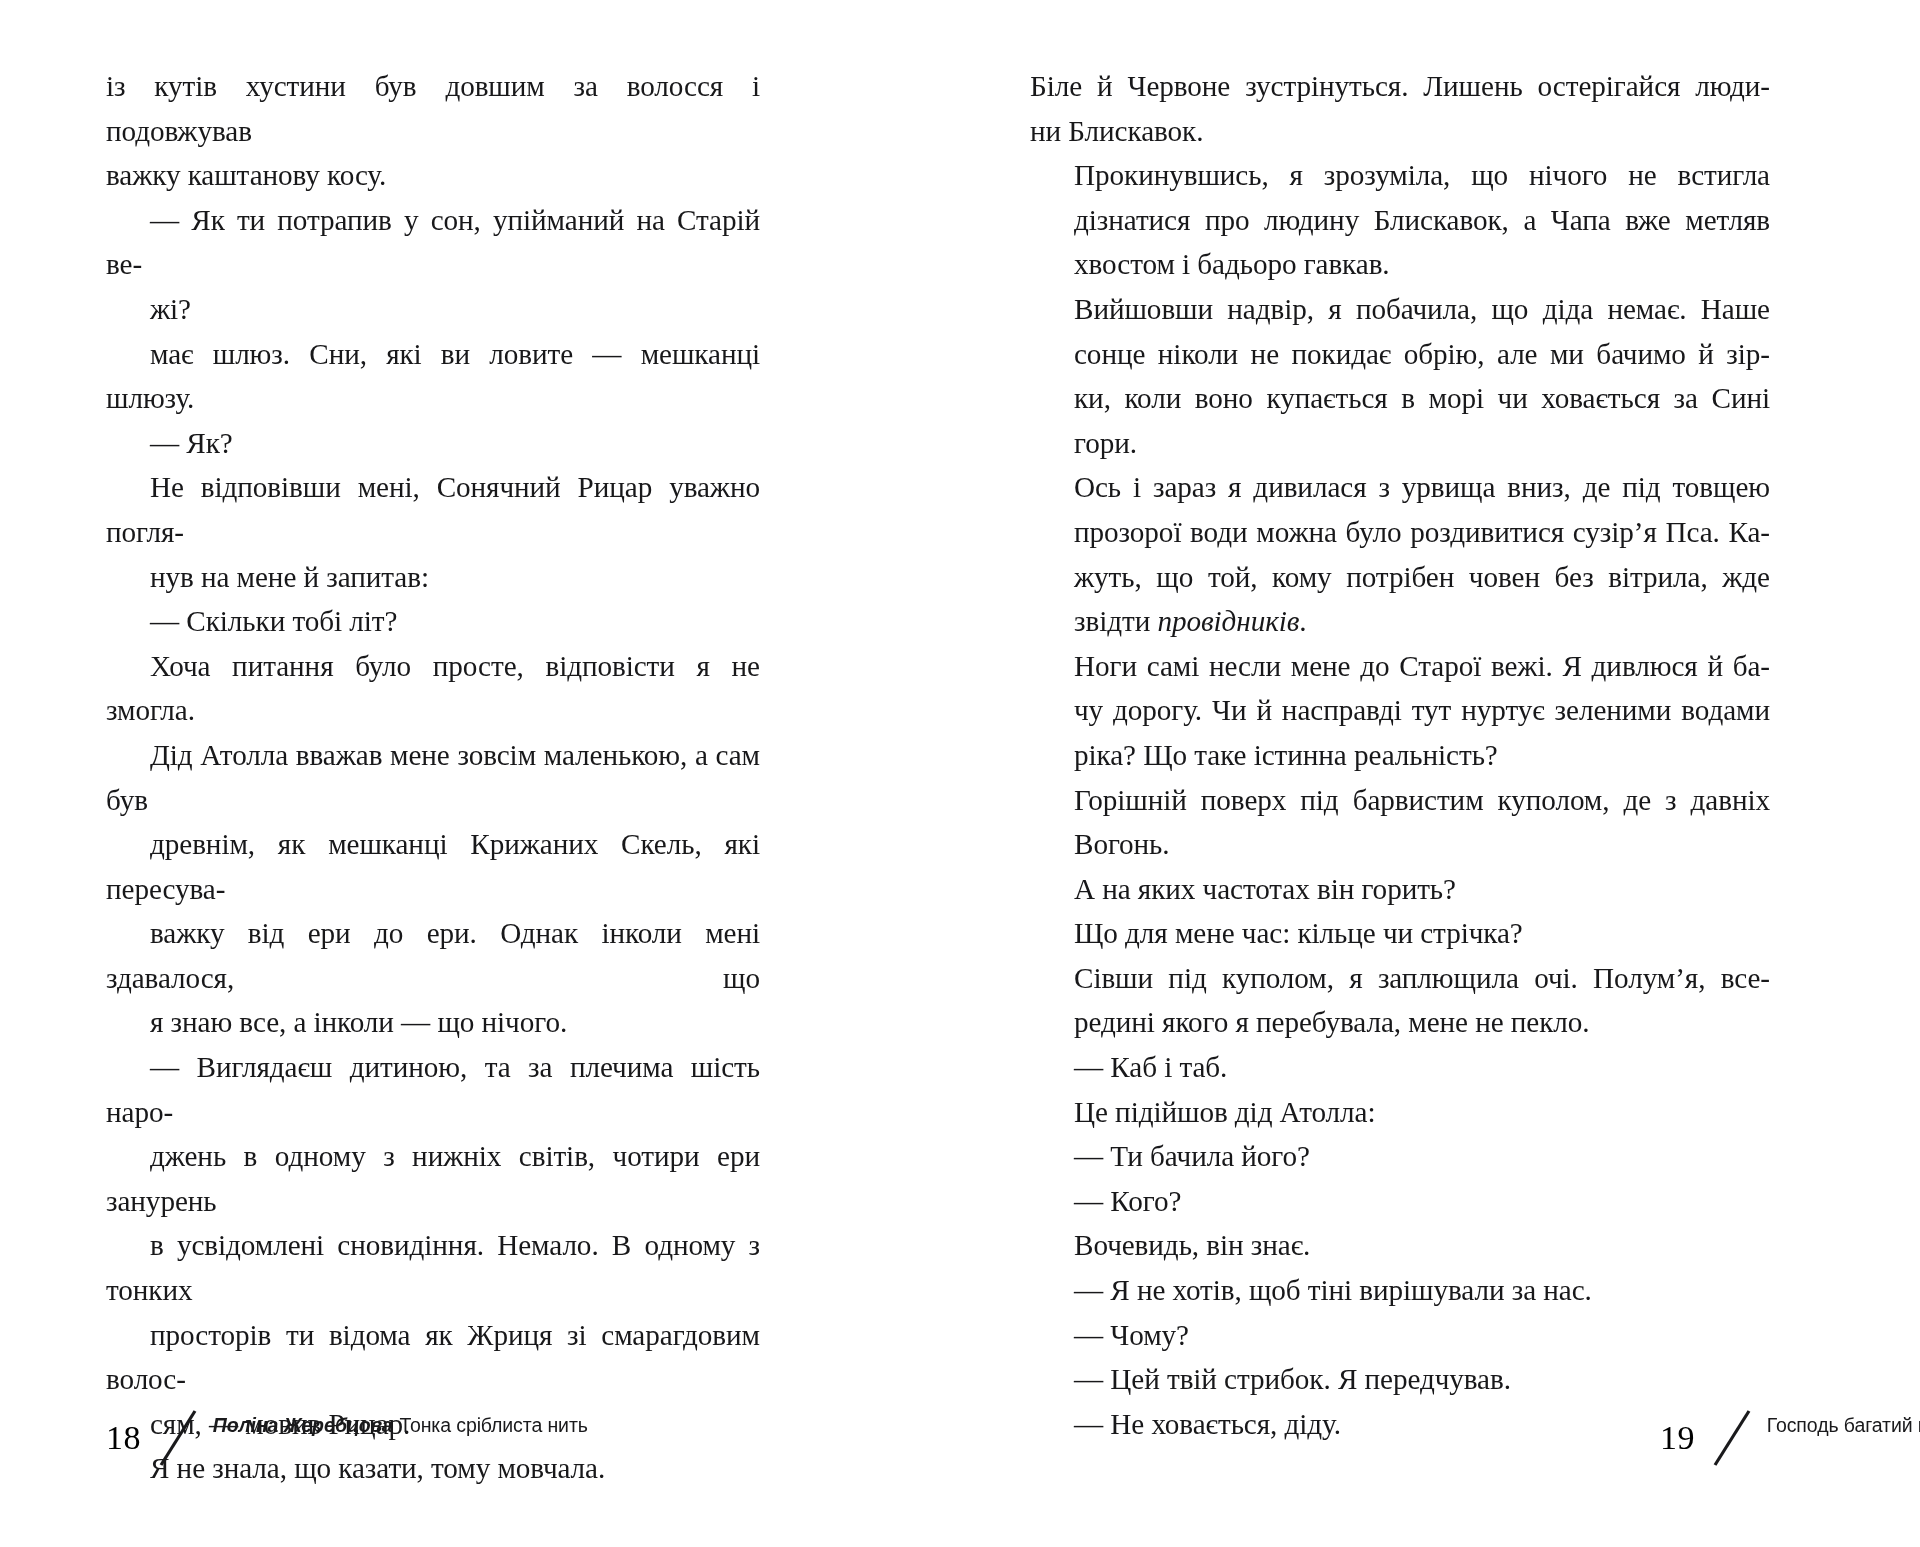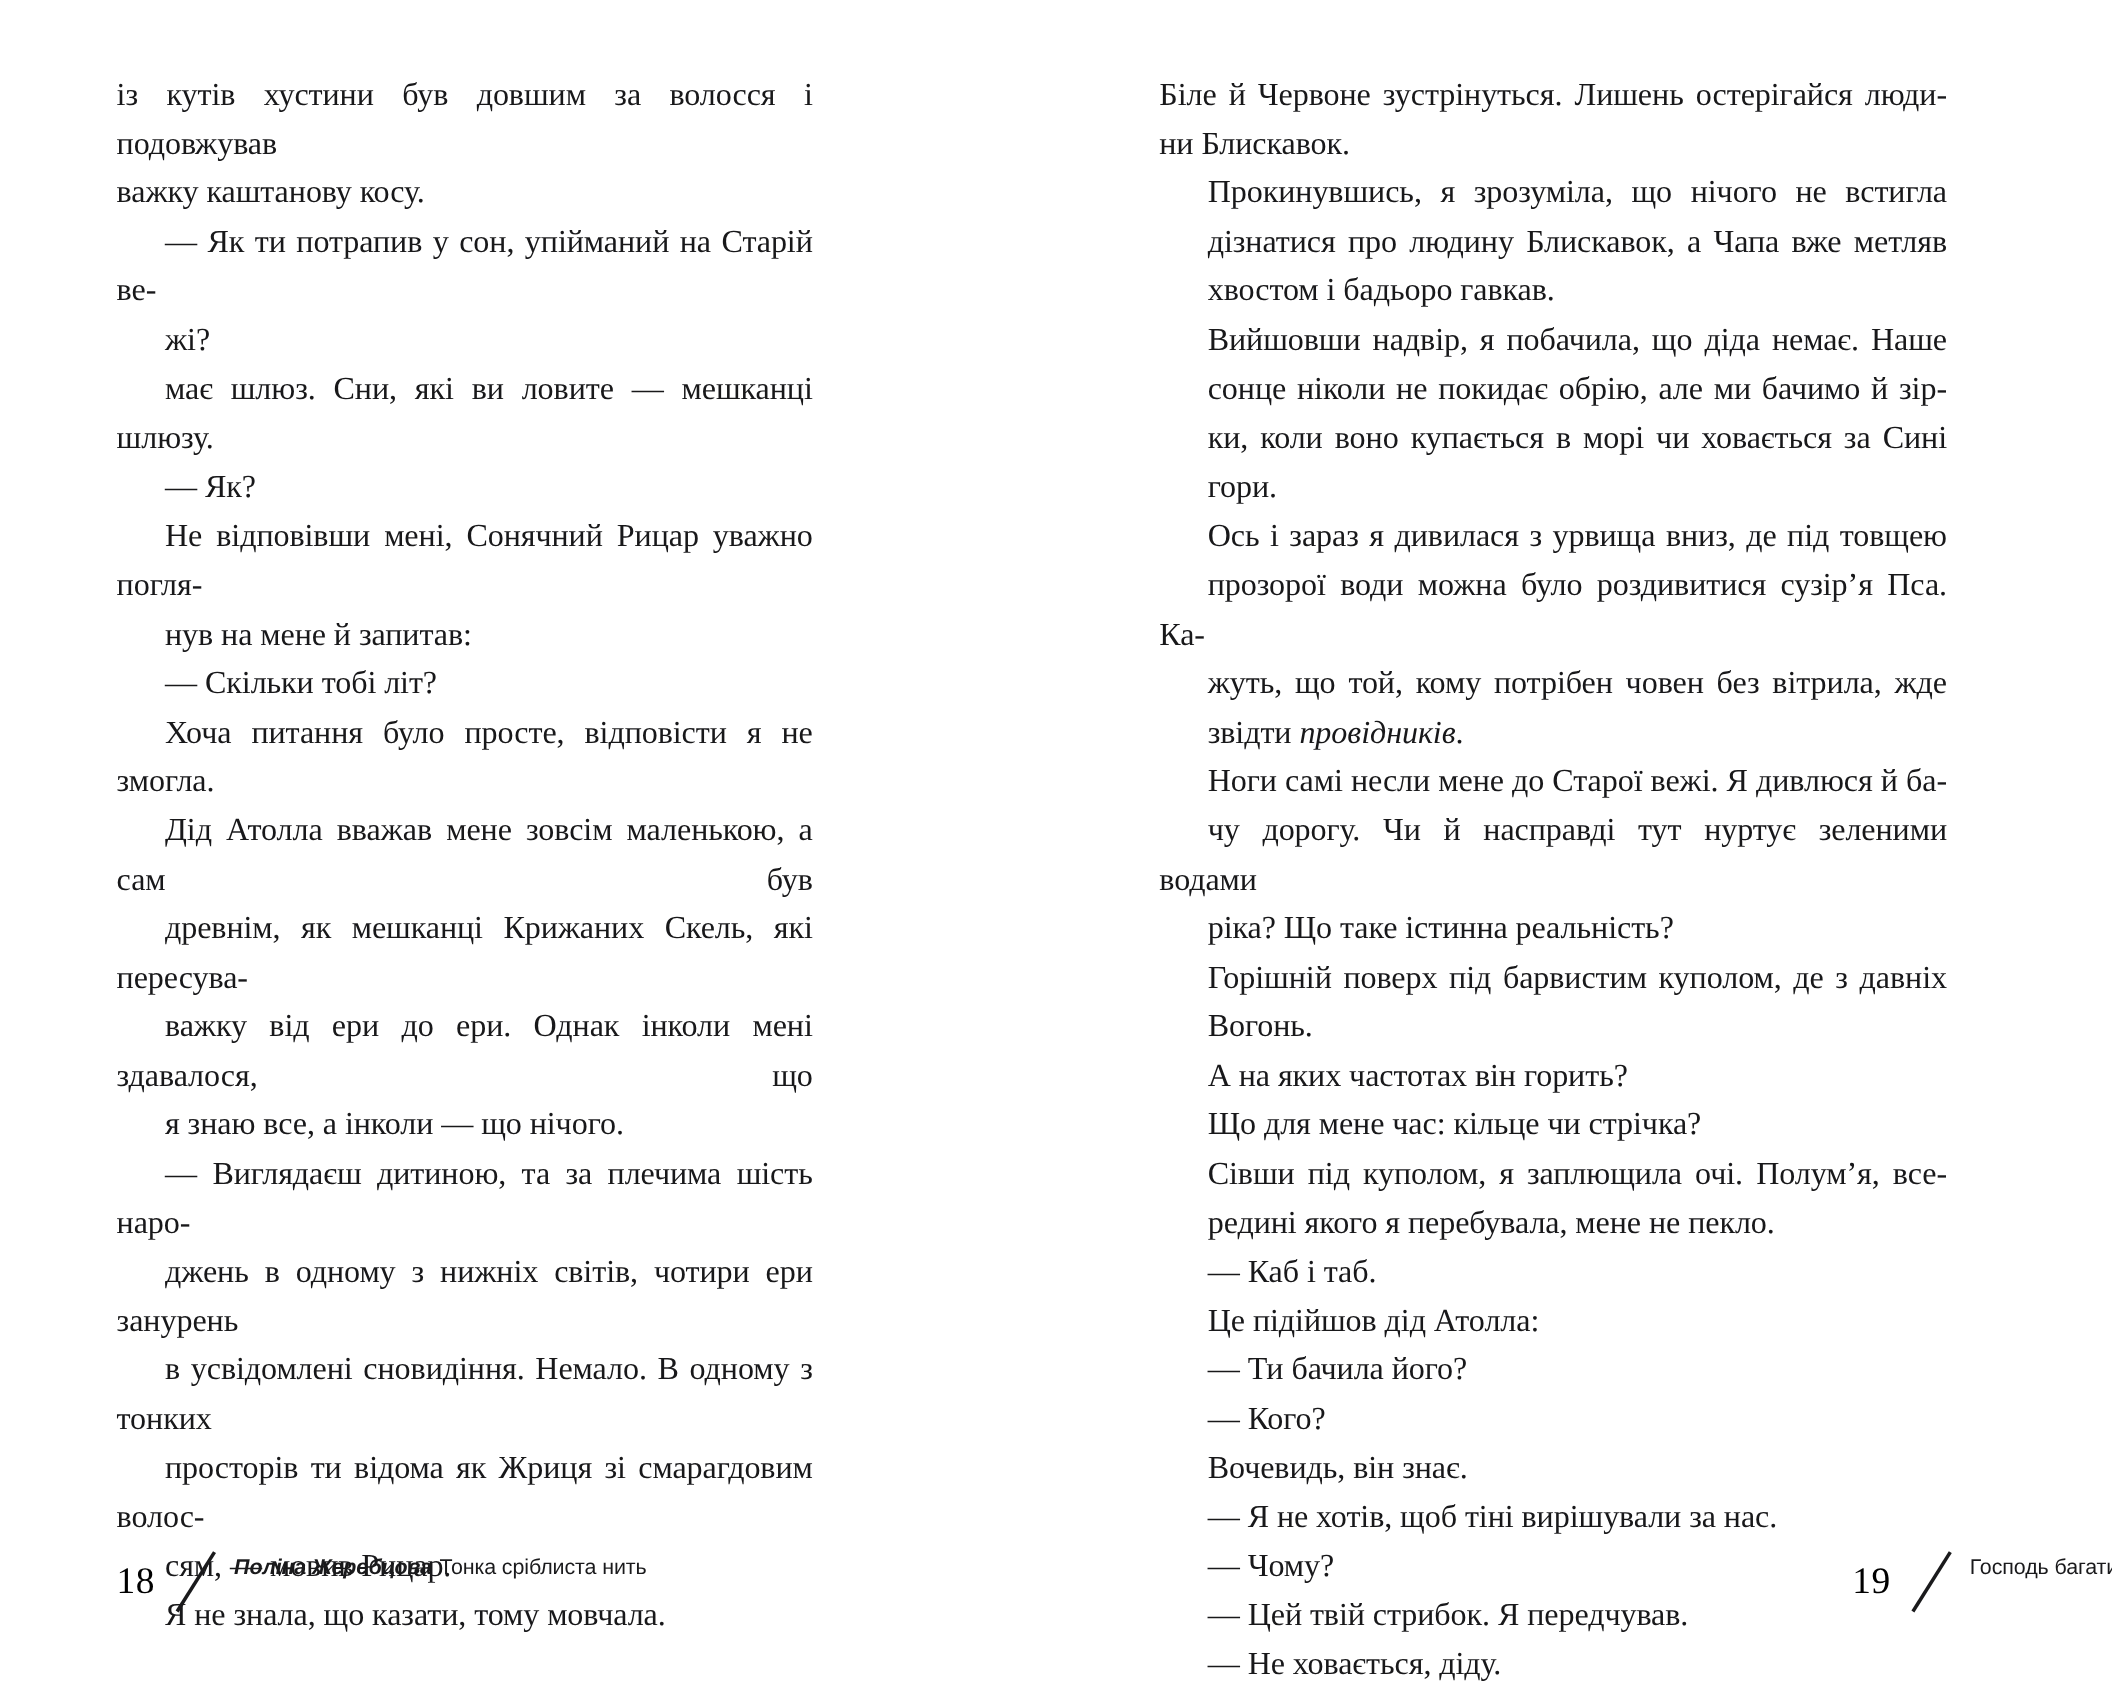--- a/index.html
+++ b/index.html
@@ -13,21 +13,20 @@
     font-family: "Liberation Serif", "DejaVu Serif", serif;
     color: #18181a;
     overflow: hidden;
   }
   .spread {
     position: relative;
     width: 1920px;
     height: 1378px;
     display: flex;
     box-sizing: border-box;
-    gap: 45px;
   }
   .page {
     position: relative;
     width: 960px;
     height: 1547px;
     box-sizing: border-box;
   }
   .page-left  { padding: 64px 200px 0 106px; }
   .page-right { padding: 64px 150px 0 70px; }
 

